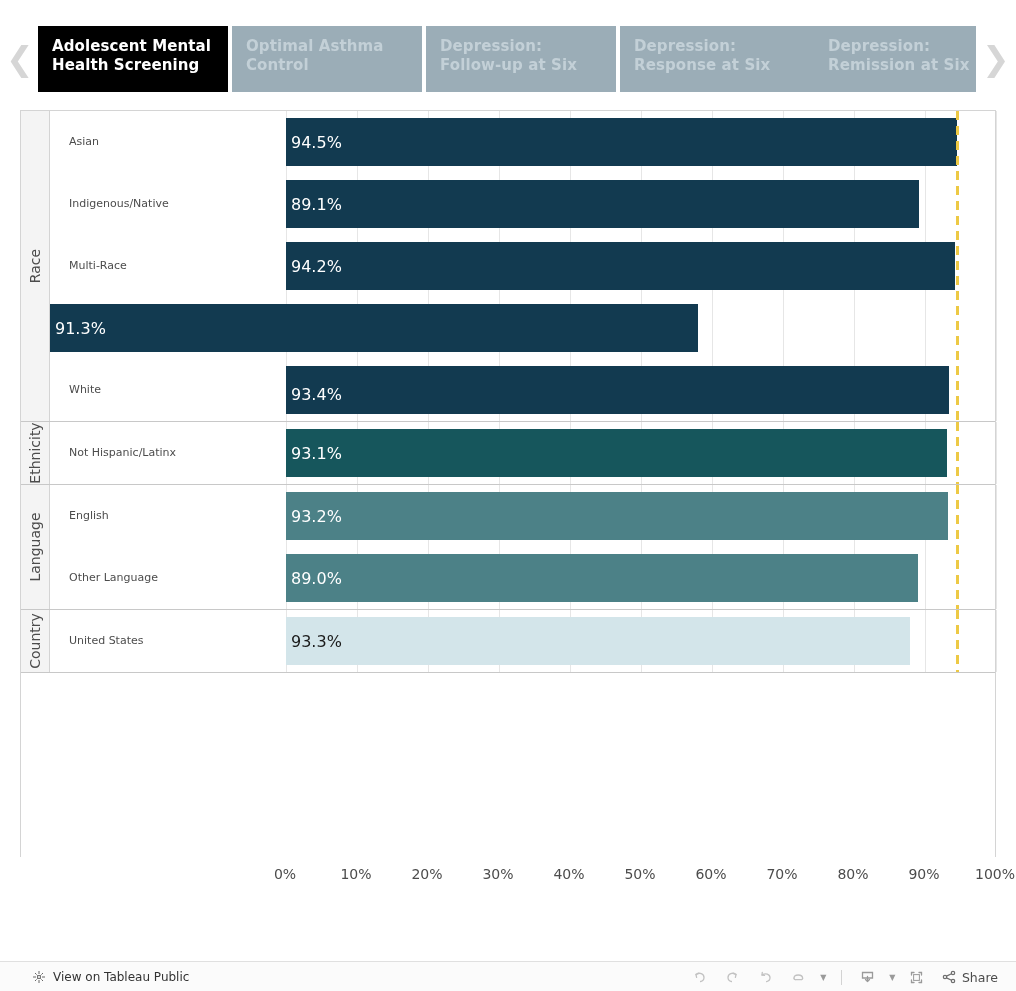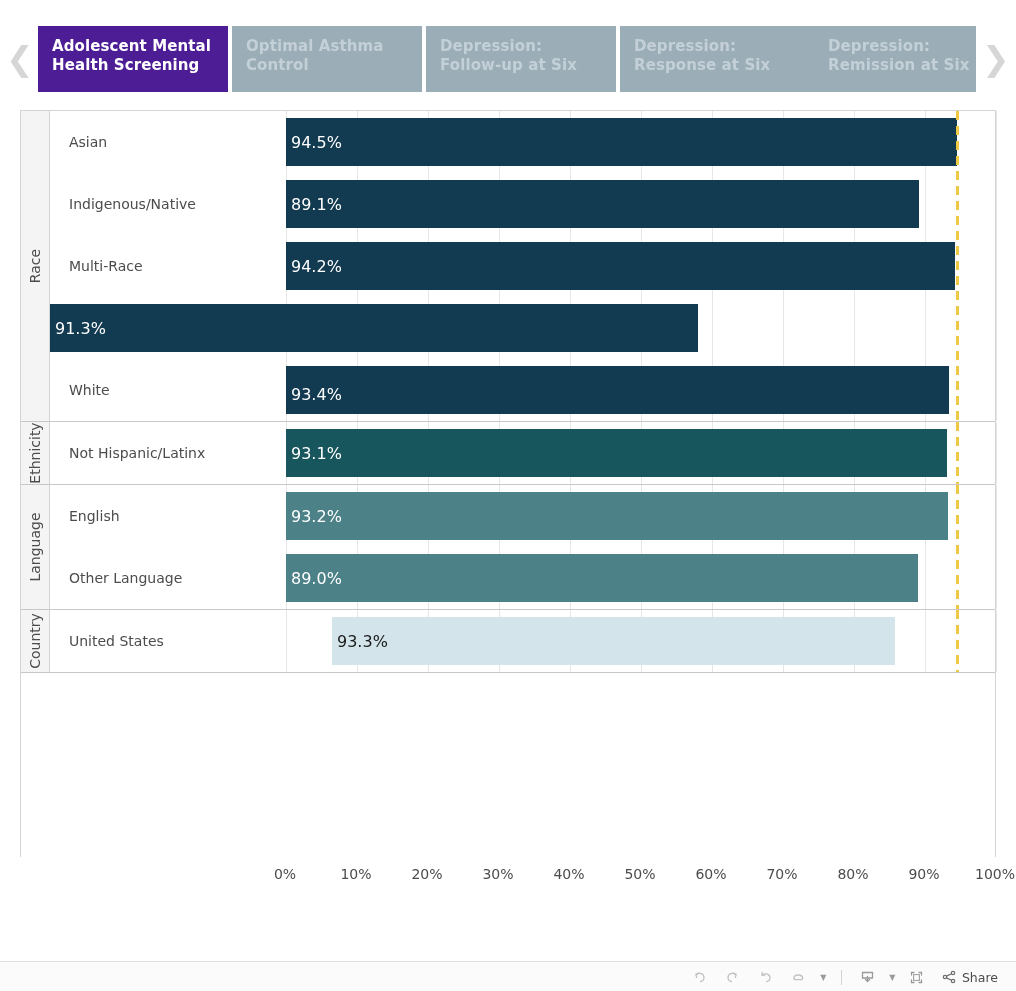--- a/index.html
+++ b/index.html
@@ -55,21 +55,21 @@
     box-sizing: border-box;
     padding: 11px 12px 0 14px;
     font-size: 15px;
     font-weight: bold;
     line-height: 19px;
     letter-spacing: .1px;
     cursor: pointer;
     overflow: hidden;
   }
   .tab.active {
-    background: #4c1d95;
+    background: #000000;
     color: #ffffff;
   }
   .tab.inactive {
     background: #9badb7;
     color: #c3d0d7;
   }
 
   
   #chart {
     position: absolute;
@@ -119,21 +119,21 @@
     height: 62px;
     display: flex;
     align-items: center;
   }
   .row-label {
     width: 236px;
     flex: 0 0 236px;
     box-sizing: border-box;
     padding-left: 19px;
     padding-right: 8px;
-    font-size: 14px;
+    font-size: 11px;
     line-height: 18px;
     color: #4c4c4c;
   }
   .bar-cell {
     flex: 1 1 auto;
     position: relative;
     height: 62px;
   }
   .bar {
     position: absolute;
@@ -425,21 +425,21 @@
           <div class="gridline" style="left: 355px;"></div>
           <div class="gridline" style="left: 426px;"></div>
           <div class="gridline" style="left: 497px;"></div>
           <div class="gridline" style="left: 568px;"></div>
           <div class="gridline" style="left: 639px;"></div>
           <div class="gridline" style="left: 710px;"></div>
         </div>
         <div class="row">
           <div class="row-label">United States</div>
           <div class="bar-cell">
-            <div class="bar" style="width: 563px; background: rgb(211, 229, 234); margin-left: 46px;">
+            <div class="bar" style="width: 624px; background: rgb(211, 229, 234);">
               <span class="bar-value" style="color: rgb(26, 26, 26);">93.3%</span>
             </div>
           </div>
         </div>
         <div class="refline" style="left: 905.95px;"></div>
       </div>
     </div>
   </div>
 
 <div id="axis">
@@ -452,20 +452,30 @@
       <div class="tick" style="left: 355px;">50%</div>
       <div class="tick" style="left: 426px;">60%</div>
       <div class="tick" style="left: 497px;">70%</div>
       <div class="tick" style="left: 568px;">80%</div>
       <div class="tick" style="left: 639px;">90%</div>
       <div class="tick" style="left: 710px;">100%</div>
     </div>
 </div>
 
 <div id="toolbar">
+  <div id="tp-link">
+    <svg width="14" height="14" viewBox="0 0 14 14">
+      <g stroke="#666" stroke-width="1" fill="none">
+        <path d="M7 1v3M7 10v3M1 7h3M10 7h3"></path>
+        <path d="M3 3l1.6 1.6M9.4 9.4L11 11M11 3L9.4 4.6M4.6 9.4L3 11"></path>
+        <rect x="5.6" y="5.6" width="2.8" height="2.8"></rect>
+      </g>
+    </svg>
+    <span>View on Tableau Public</span>
+  </div>
 
   <div id="tb-right">
     <div class="tb-btn">
       <svg width="17" height="17" viewBox="0 0 17 17" fill="none" stroke="#c2c2c2" stroke-width="1.3" stroke-linecap="round">
         <path d="M5 5.5C8.5 3 13 4.5 13 8.5c0 2.2-1.6 3.6-3.4 4"></path>
         <path d="M5 5.5l2.6-1.2M5 5.5l.6 2.8"></path>
       </svg>
     </div>
     <div class="tb-btn">
       <svg width="17" height="17" viewBox="0 0 17 17" fill="none" stroke="#c2c2c2" stroke-width="1.3" stroke-linecap="round">

